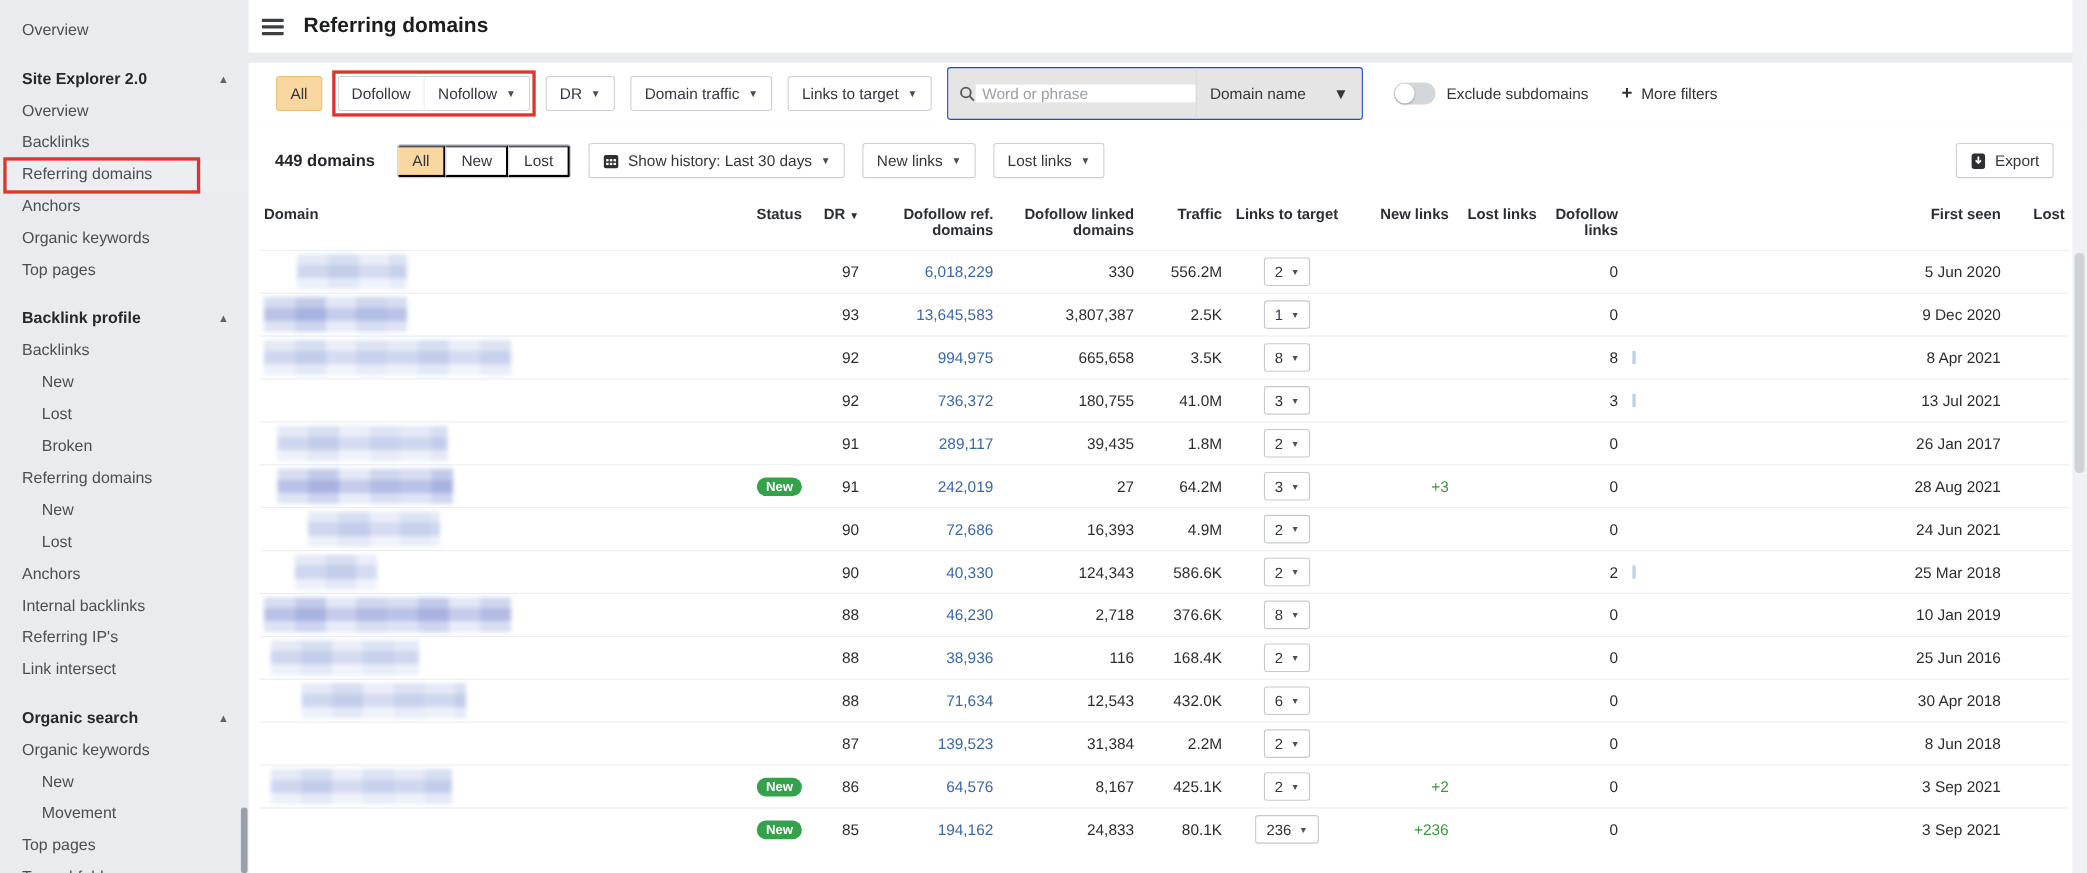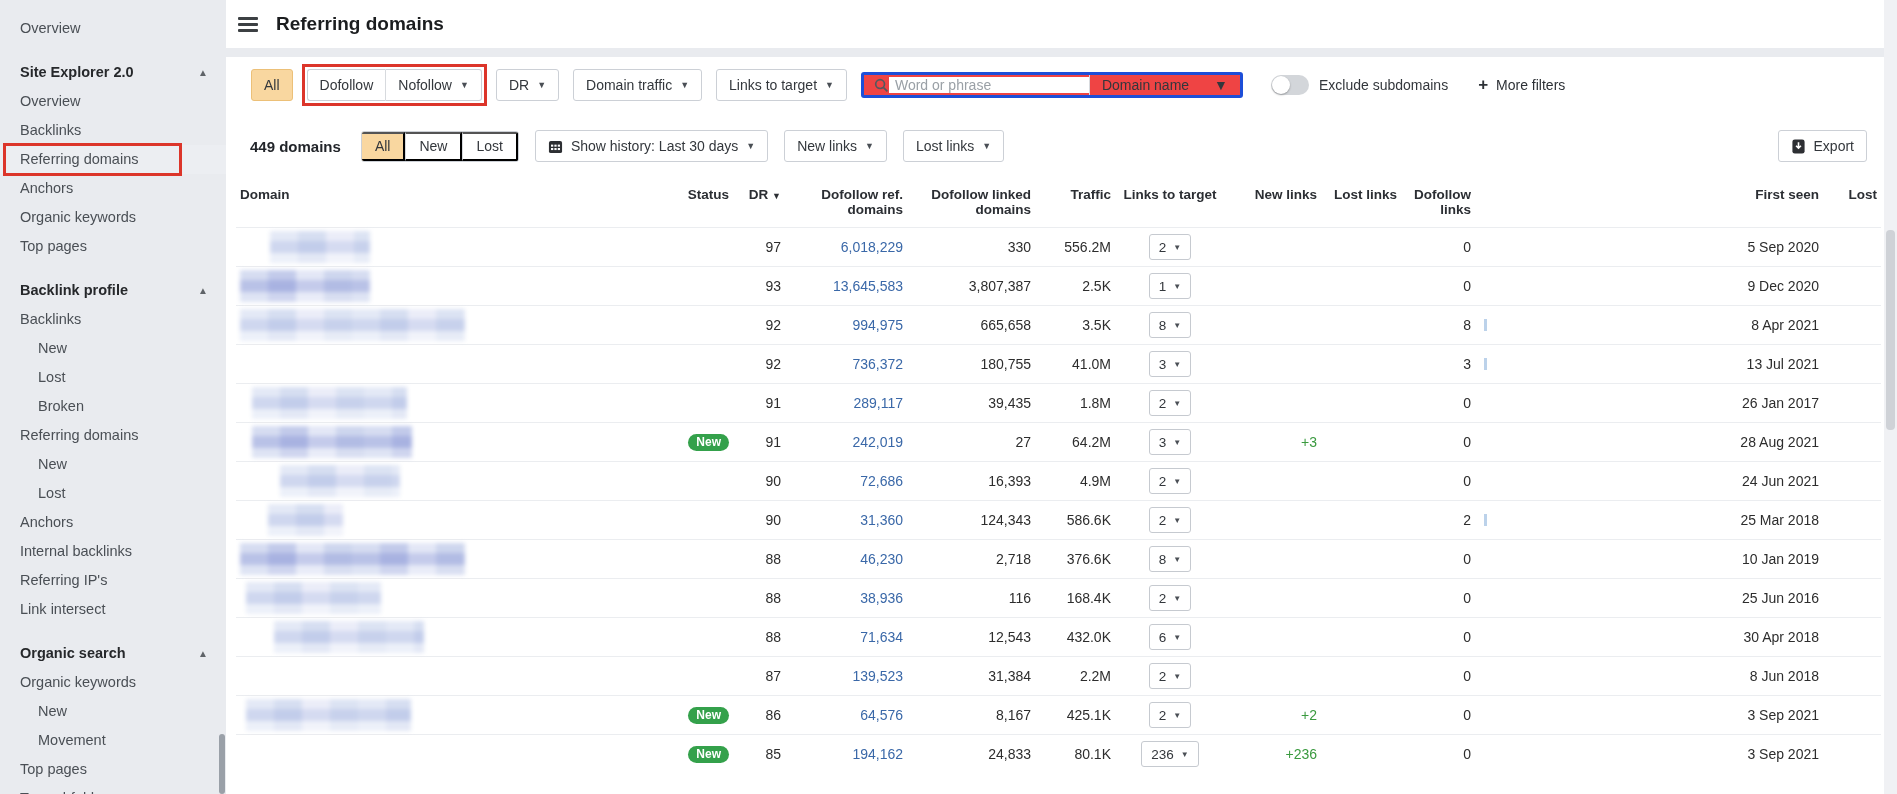--- a/index.html
+++ b/index.html
@@ -33,22 +33,22 @@
   .btn { height:32px; display:inline-flex; align-items:center; gap:8px; padding:0 12px;
     background:#fff; border:1px solid #ccd0d6; border-radius:3px; font-size:14px; color:#33373c; cursor:pointer; white-space:nowrap; }
   .btn .caret { font-size:9px; color:#4a4f55; }
   .btn-all { background:#f9d7a0; border-color:#ecc078; }
   .btn-group { position:relative; display:inline-flex; }
   .btn-group .btn { border-radius:0; }
   .btn-group .btn:first-child { border-radius:3px 0 0 3px; border-right:none; }
   .btn-group .btn:last-child { border-radius:0 3px 3px 0; border-left:1px solid #d7dade; }
   .red-box::after { content:""; position:absolute; left:-5px; right:-5px; top:-5px; bottom:-5px;
     border:3px solid #dc352a; pointer-events:none; }
-  .search-combo { height:26px; display:inline-flex; align-items:center; background:#ef4444;
-    border:3px solid #1d4ed8; border-radius:3px; }
+  .search-combo { height:48px; display:inline-flex; align-items:center; background:#e5e5e5;
+    border:1px solid #1d4ed8; border-radius:3px; }
   .search-combo input { border:none; outline:none; font-size:14px; width:200px; padding:0 6px;
     font-family:"Liberation Sans", sans-serif; color:#333; }
   .search-combo input::placeholder { color:#9aa0a6; }
   .search-icon-wrap { padding-left:10px; display:flex; align-items:center; }
   .combo-select { height:100%; display:inline-flex; align-items:center; gap:25px; padding:0 12px;
     border-left:1px solid #d7dade; font-size:14px; color:#33373c; cursor:pointer; }
   .toggle-wrap { display:flex; align-items:center; gap:10px; margin-left:14px; }
   .toggle { width:38px; height:20px; background:#d3d6da; border-radius:10px; position:relative; cursor:pointer; }
   .toggle .knob { position:absolute; left:1px; top:1px; width:18px; height:18px; background:#fff;
     border-radius:50%; box-shadow:0 1px 2px rgba(0,0,0,.3); }
@@ -291,21 +291,21 @@
               <div class="c-traffic">556.2M</div>
               <div class="c-ltt">
                 <button class="ltt-select">
                   <span>2</span>
                   <span class="caret">▼</span>
                 </button>
               </div>
               <div class="c-new green"></div>
               <div class="c-lostl"></div>
               <div class="c-dfl">0</div>
-              <div class="c-seen">5 Sep 2020</div>
+              <div class="c-seen">5 Jun 2020</div>
               <div class="c-lost"></div>
             </div>
             <div class="trow">
               <div class="c-domain">
                 <div class="mosaic mz1" style="margin-left: 0px; width: 130px;"></div>
               </div>
               <div class="c-status"></div>
               <div class="c-dr">93</div>
               <div class="c-ref"><a class="num-link">13,645,583</a></div>
               <div class="c-linked">3,807,387</div>
@@ -428,21 +428,21 @@
               <div class="c-dfl">0</div>
               <div class="c-seen">24 Jun 2021</div>
               <div class="c-lost"></div>
             </div>
             <div class="trow">
               <div class="c-domain">
                 <div class="mosaic mz0" style="margin-left: 28px; width: 75px;"></div>
               </div>
               <div class="c-status"></div>
               <div class="c-dr">90</div>
-              <div class="c-ref"><a class="num-link">31,360</a></div>
+              <div class="c-ref"><a class="num-link">40,330</a></div>
               <div class="c-linked">124,343</div>
               <div class="c-traffic">586.6K</div>
               <div class="c-ltt">
                 <button class="ltt-select">
                   <span>2</span>
                   <span class="caret">▼</span>
                 </button>
               </div>
               <div class="c-new green"></div>
               <div class="c-lostl"></div>

